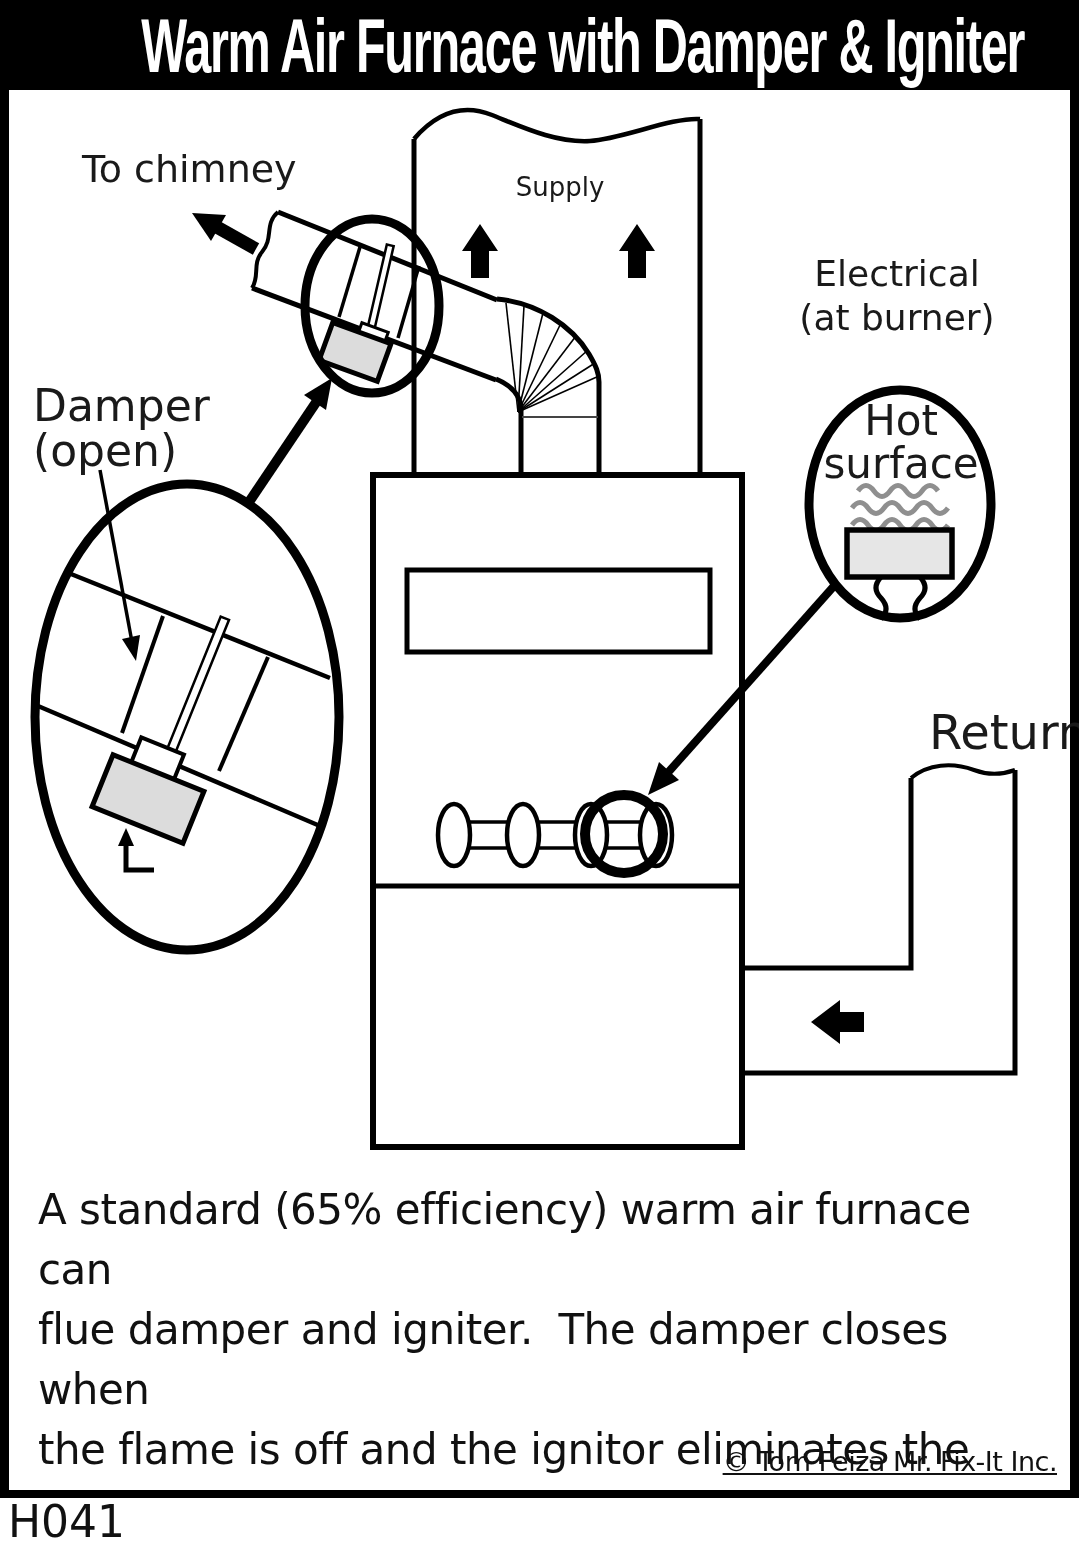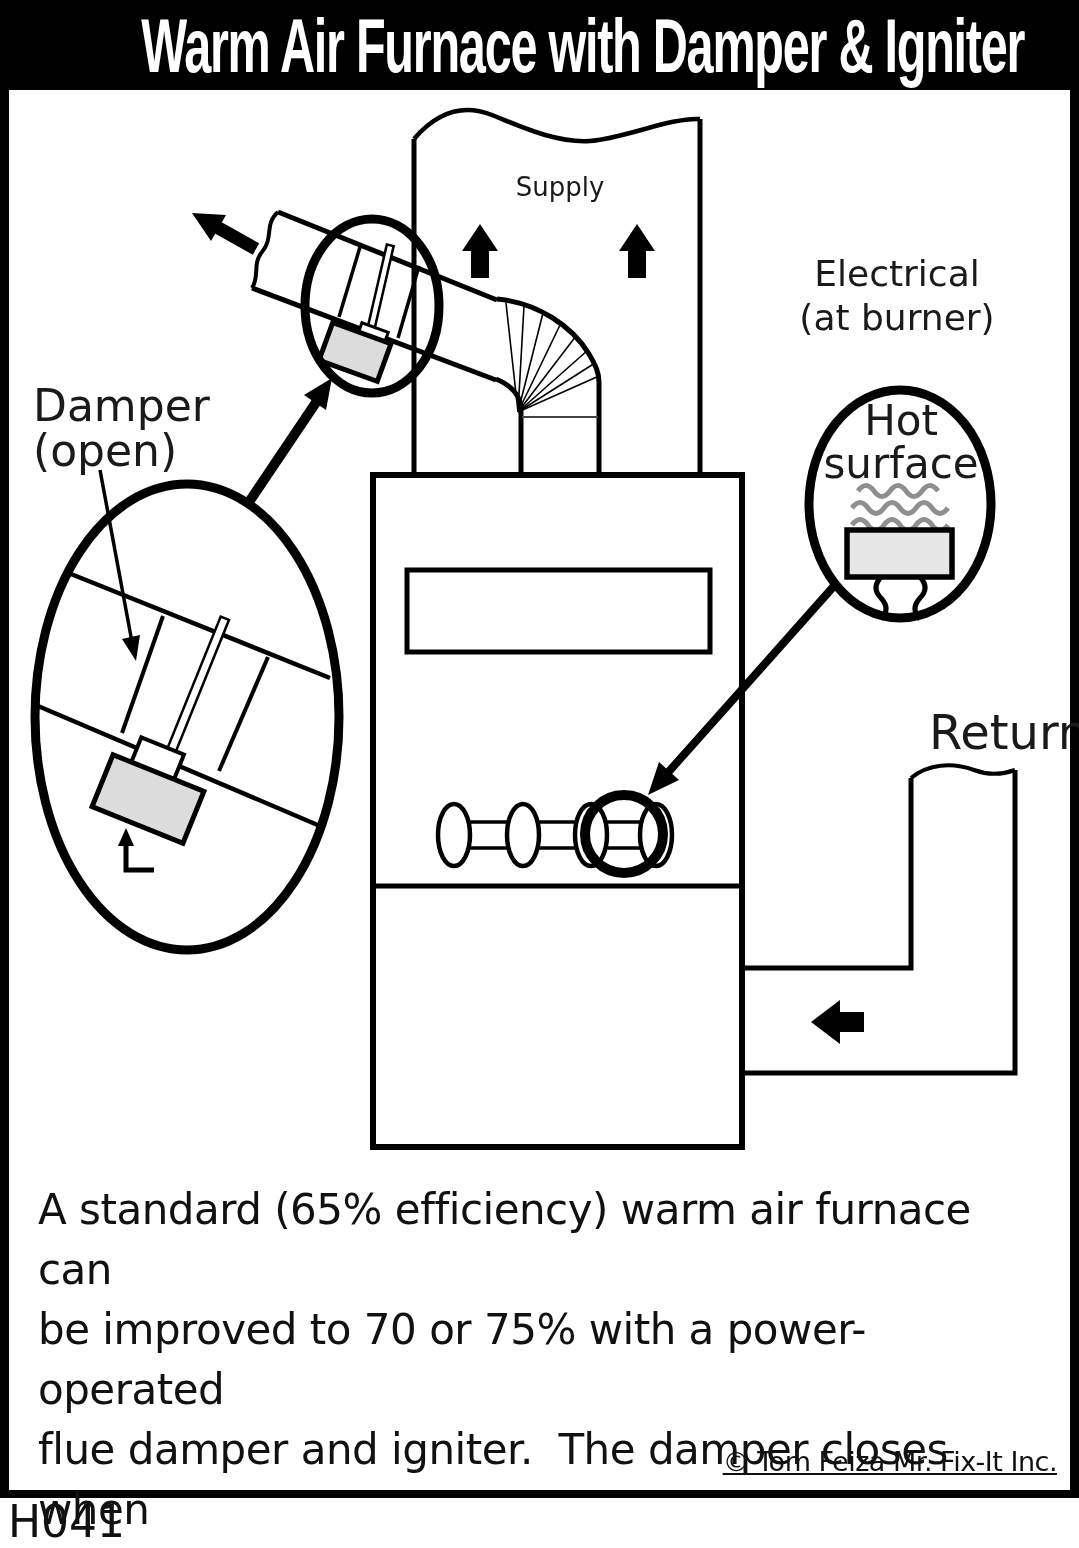--- a/index.html
+++ b/index.html
@@ -134,38 +134,38 @@
     </g>
     <line x1="834" y1="586" x2="664" y2="777" stroke="#000" stroke-width="8"></line>
     <polygon points="648,795 679,780 659,762" fill="#000"></polygon>
 
     <path d="M742,968 L911,968 L911,778" fill="none" stroke="#000" stroke-width="5"></path>
     <path d="M911,778 C928,764 952,762 974,770 C990,776 1004,774 1015,770" fill="none" stroke="#000" stroke-width="4"></path>
     <path d="M1015,770 L1015,1073 L742,1073" fill="none" stroke="#000" stroke-width="5"></path>
     <polygon points="811,1022 840,1000 840,1012 864,1012 864,1032 840,1032 840,1044" fill="#000"></polygon>
   </svg>
 
+  <div class="lbl lbl-to-chimney">To chimney</div>
   <div class="lbl lbl-supply">Supply</div>
   <div class="lbl lbl-elec">
     <div>Electrical</div>
     <div>(at burner)</div>
   </div>
   <div class="lbl lbl-hot">
     <div>Hot</div>
     <div>surface</div>
   </div>
   <div class="lbl lbl-return">Return</div>
   <div class="lbl lbl-damper">
     <div>Damper</div>
     <div>(open)</div>
   </div>
 
   <div class="caption">
     <div>A standard (65% efficiency) warm air furnace can</div>
-    <div>be improved to 70 or 75% with a power-operated</div>
     <div>flue damper and igniter.  The damper closes when</div>
     <div>the flame is off and the ignitor eliminates the</div>
 
   </div>
 
   <div class="credit">© Tom Feiza Mr. Fix-It Inc.</div>
   <div class="code">H041</div>
 
 </div>
 

